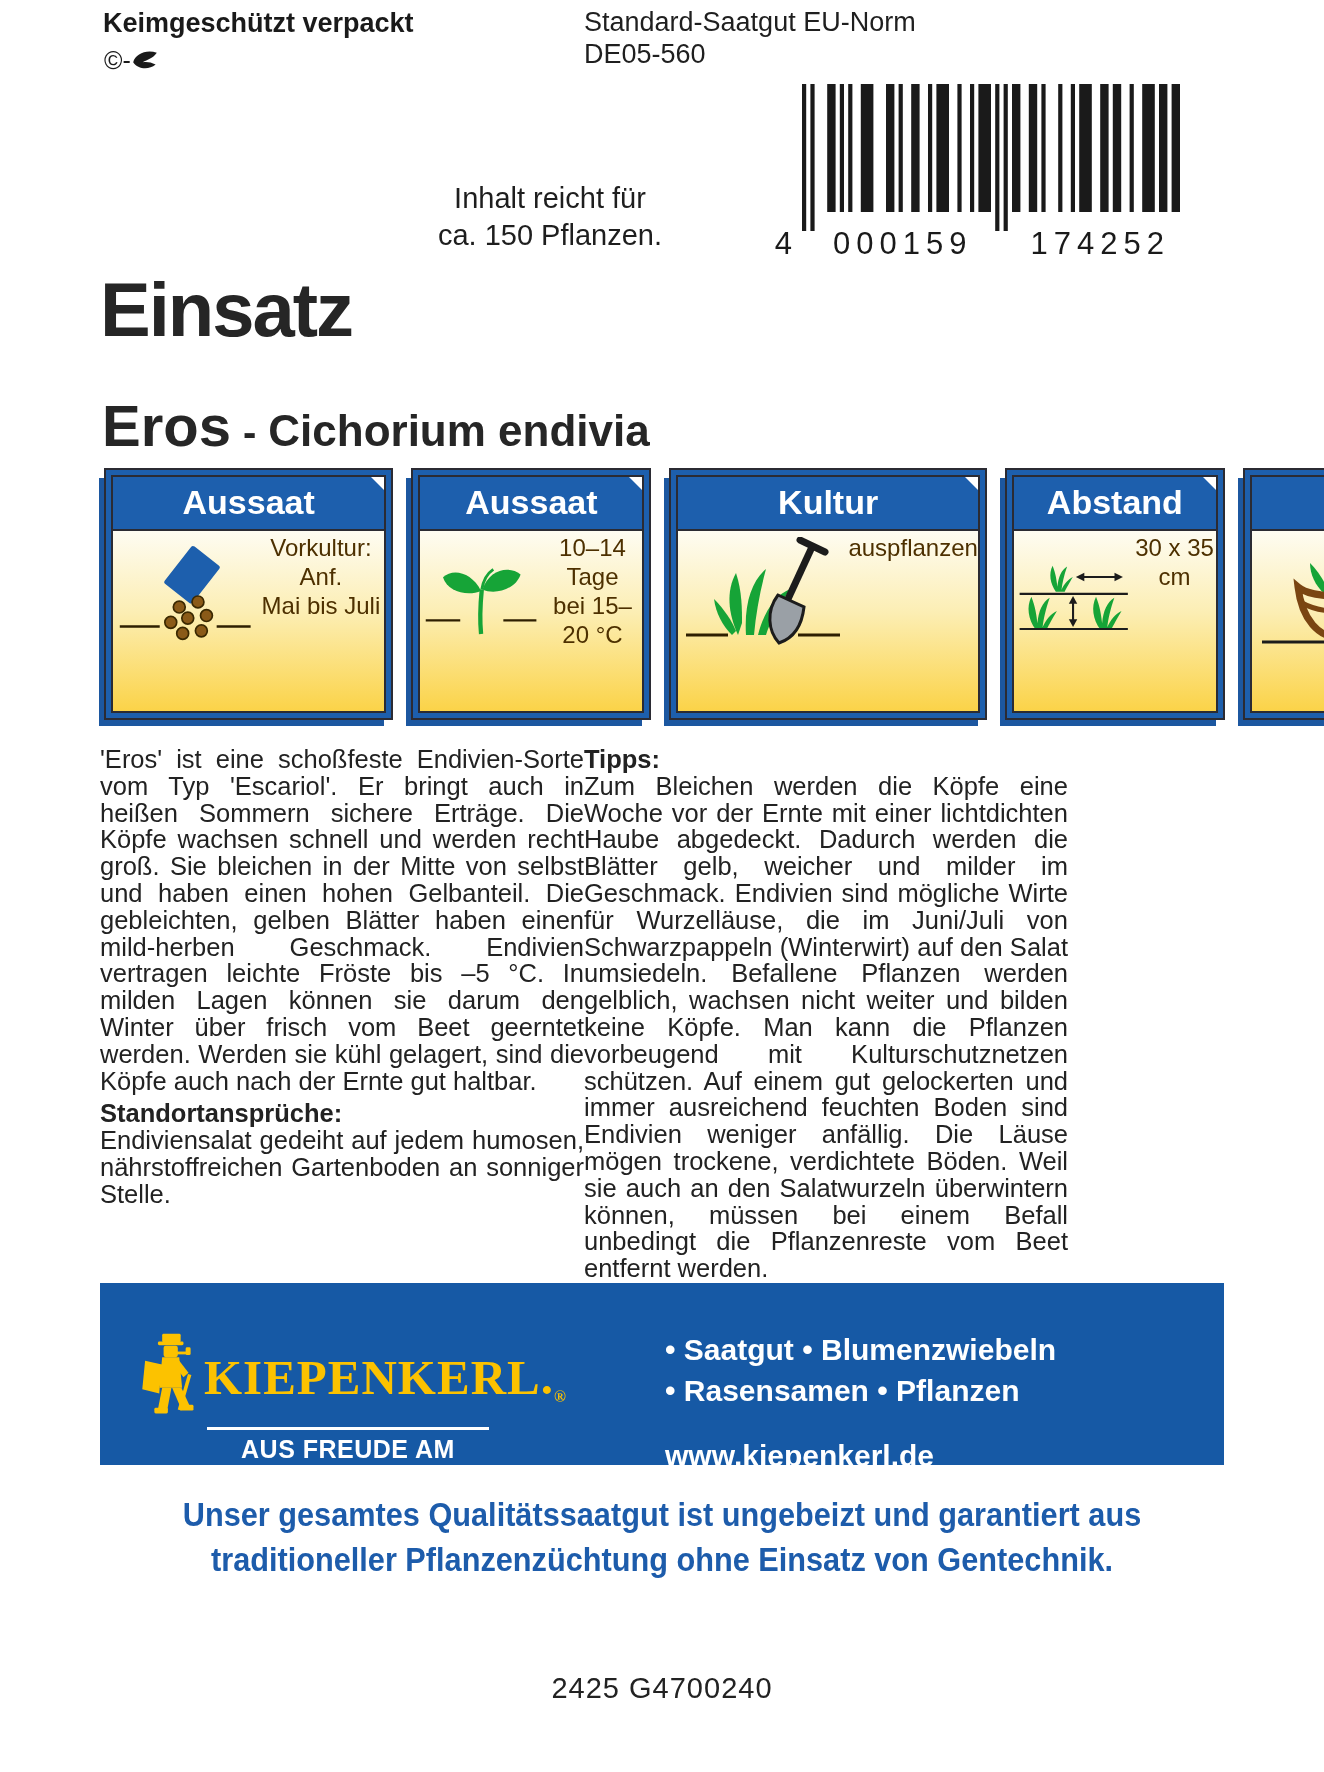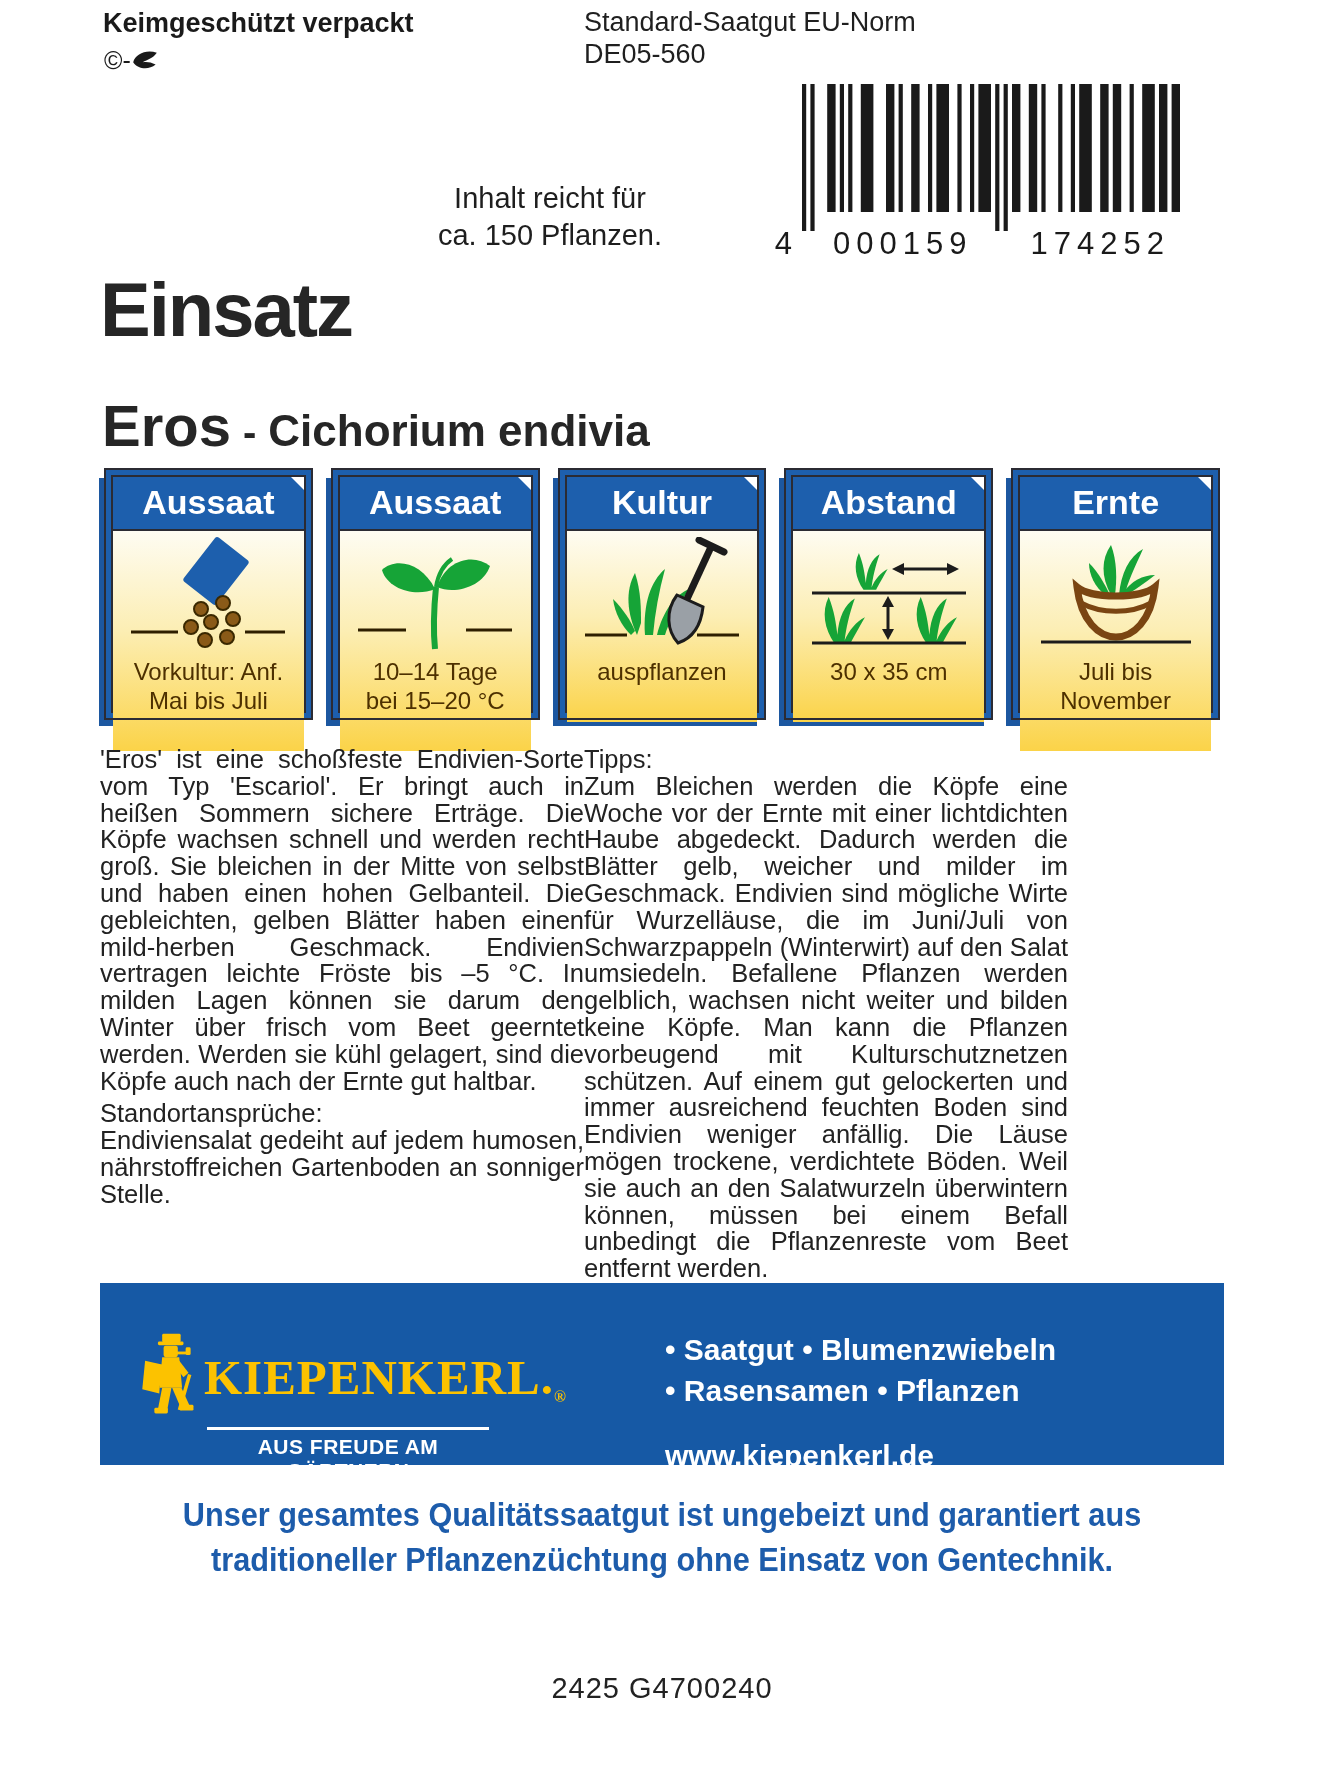--- a/index.html
+++ b/index.html
@@ -31,38 +31,38 @@
   .infobox-header{
     background:#1d5fad;color:#ffffff;font-size:34px;font-weight:bold;text-align:center;
     padding:6px 0 7px;border-bottom:2px solid #2b2b33;position:relative;
   }
   .infobox-header::after{
     content:'';position:absolute;top:0;right:0;width:0;height:0;
     border-top:13px solid #ffffff;border-left:13px solid transparent;
   }
   .infobox-body{
     flex:1;background:linear-gradient(to bottom,#fefcf2 0%,#fceeb4 45%,#fbd348 100%);
-    display:flex;flex-direction:column;align-items:center;padding-bottom:36px;
+    display:flex;flex-direction:row;padding-bottom:36px;
   }
   .infobox-icon{margin-top:6px;}
   .infobox-caption{
     font-size:24px;line-height:29px;color:#4d3000;text-align:center;font-weight:500;margin-top:2px;
   }
   
   .cols{position:absolute;left:100px;top:746px;width:986px;display:flex;}
   .col{width:484px;font-size:25.5px;line-height:26.8px;text-align:justify;color:#222222;}
   .col p{margin:0;}
-  .col .subhead{font-weight:normal;margin-top:6px;}
+  .col .subhead{font-weight:bold;margin-top:6px;}
   
   .band{position:absolute;left:100px;top:1283px;width:1124px;height:182px;background:#1659a5;}
   .kiep-figure{position:absolute;left:38px;top:34px;}
   .kiep-logo{position:absolute;left:104px;top:66px;color:#fcc200;font-family:"Liberation Serif", serif;font-weight:bold;font-size:49px;letter-spacing:1px;white-space:nowrap;}
   .kiep-reg{font-size:16px;vertical-align:-8px;}
   .kiep-rule{position:absolute;left:107px;top:144px;width:282px;height:3px;background:#ffffff;}
-  .kiep-tagline{position:absolute;left:107px;top:152px;width:282px;text-align:center;color:#ffffff;font-weight:bold;font-size:21px;letter-spacing:0.5px;}
+  .kiep-tagline{position:absolute;left:107px;top:152px;width:282px;text-align:center;color:#ffffff;font-weight:bold;font-size:25px;letter-spacing:0.5px;}
   .band-right{position:absolute;left:565px;top:46px;color:#ffffff;font-weight:bold;font-size:30px;line-height:41px;}
   .band-site{margin-top:24px;}
   
   .quality{
     position:absolute;left:0;top:1492px;width:1324px;text-align:center;color:#1d5cab;
     font-weight:bold;font-size:33px;line-height:45px;transform:scaleX(0.93);
   }
   
   .batch{position:absolute;left:0;top:1672px;width:1324px;text-align:center;font-size:29px;color:#222222;letter-spacing:1px;}
 </style>

